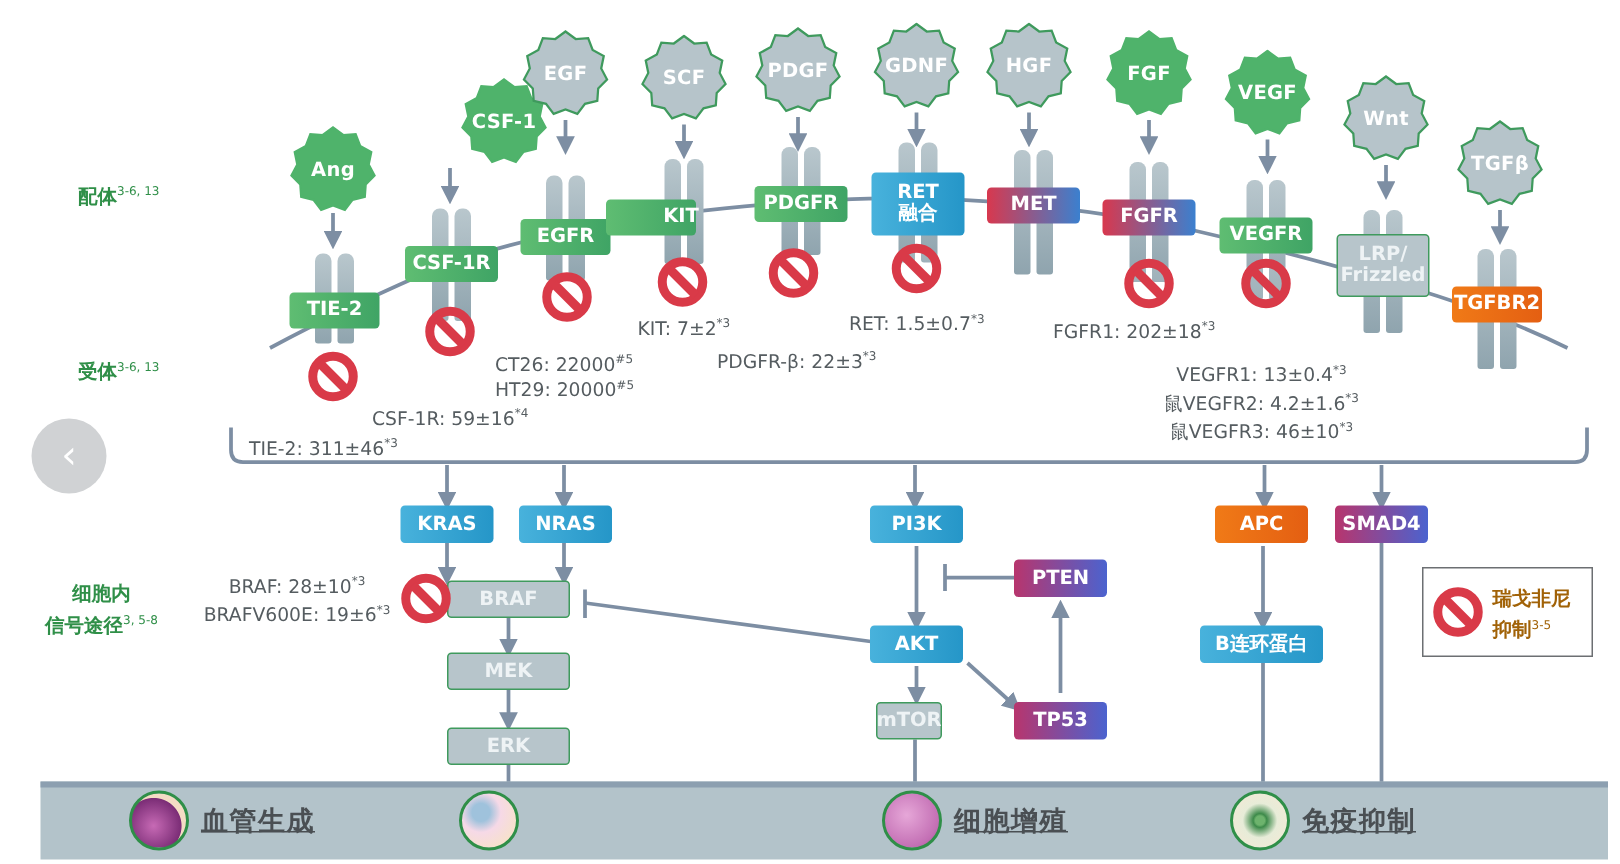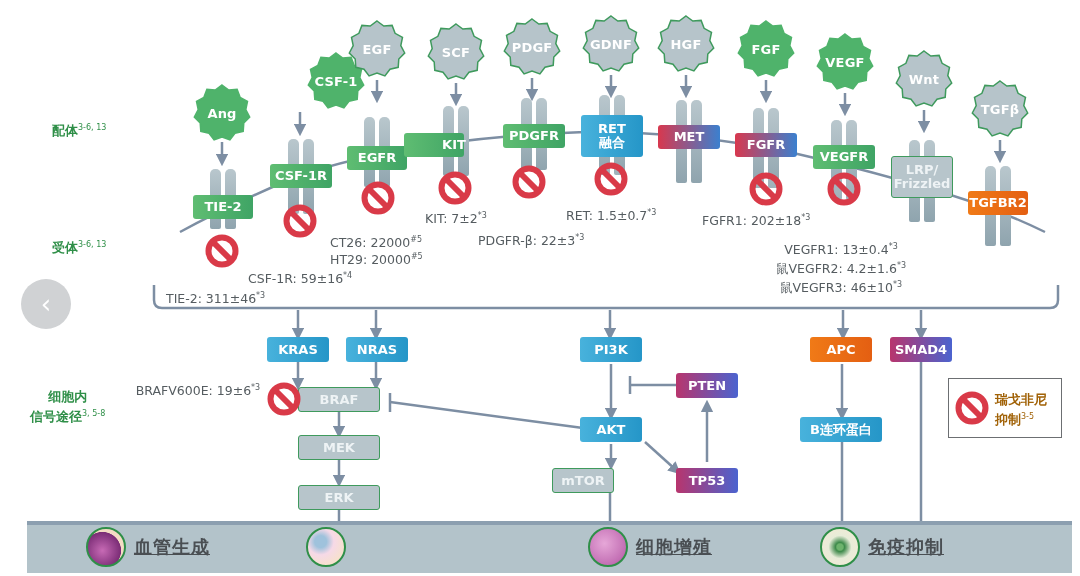--- a/index.html
+++ b/index.html
@@ -301,31 +301,32 @@
 <div class="val" style="left:425px;top:208px;"><span>KIT: 7±2</span><sup>*3</sup></div>
 <div class="val" style="left:478px;top:230px;"><span>PDGFR-β: 22±3</span><sup>*3</sup></div>
 <div class="val" style="left:566px;top:205px;"><span>RET: 1.5±0.7</span><sup>*3</sup></div>
 <div class="val" style="left:702px;top:210px;"><span>FGFR1: 202±18</span><sup>*3</sup></div>
 <div class="val" style="left:776px;top:239px;width:130px;">
   <div><span>VEGFR1: 13±0.4</span><sup>*3</sup></div>
   <div><span>鼠VEGFR2: 4.2±1.6</span><sup>*3</sup></div>
   <div><span>鼠VEGFR3: 46±10</span><sup>*3</sup></div>
 </div>
 <div class="val" style="left:130px;top:380px;width:136px;">
+  <div><span>BRAF: 28±10</span><sup>*3</sup></div>
   <div><span>BRAFV600E: 19±6</span><sup>*3</sup></div>
 </div>
 
 <div class="rbox blue" style="left:267px;top:337px;width:62px;height:25px;">KRAS</div>
 <div class="rbox blue" style="left:346px;top:337px;width:62px;height:25px;">NRAS</div>
 <div class="rbox gray" style="left:298px;top:387px;width:82px;height:25px;">BRAF</div>
 <div class="rbox gray" style="left:298px;top:435px;width:82px;height:25px;">MEK</div>
 <div class="rbox gray" style="left:298px;top:485px;width:82px;height:25px;">ERK</div>
 <div class="rbox blue" style="left:580px;top:337px;width:62px;height:25px;">PI3K</div>
 <div class="rbox blue" style="left:580px;top:417px;width:62px;height:25px;">AKT</div>
-<div class="rbox gray" style="left:552px;top:468px;width:62px;height:25px;">mTOR</div>
+<div class="rbox gray" style="left:584px;top:468px;width:44px;height:25px;">mTOR</div>
 <div class="rbox purple" style="left:676px;top:373px;width:62px;height:25px;">PTEN</div>
 <div class="rbox purple" style="left:676px;top:468px;width:62px;height:25px;">TP53</div>
 <div class="rbox orange" style="left:810px;top:337px;width:62px;height:25px;">APC</div>
 <div class="rbox blue" style="left:800px;top:417px;width:82px;height:25px;">B连环蛋白</div>
 <div class="rbox purple" style="left:890px;top:337px;width:62px;height:25px;">SMAD4</div>
 
 <svg class="nosign" style="left:267px;top:382px;" viewBox="0 0 34 34">
     <circle cx="17" cy="17" r="13.5" fill="#fff" stroke="#d93a48" stroke-width="6"></circle>
     <line x1="8" y1="8" x2="26" y2="26" stroke="#d93a48" stroke-width="6"></line>
   </svg>

